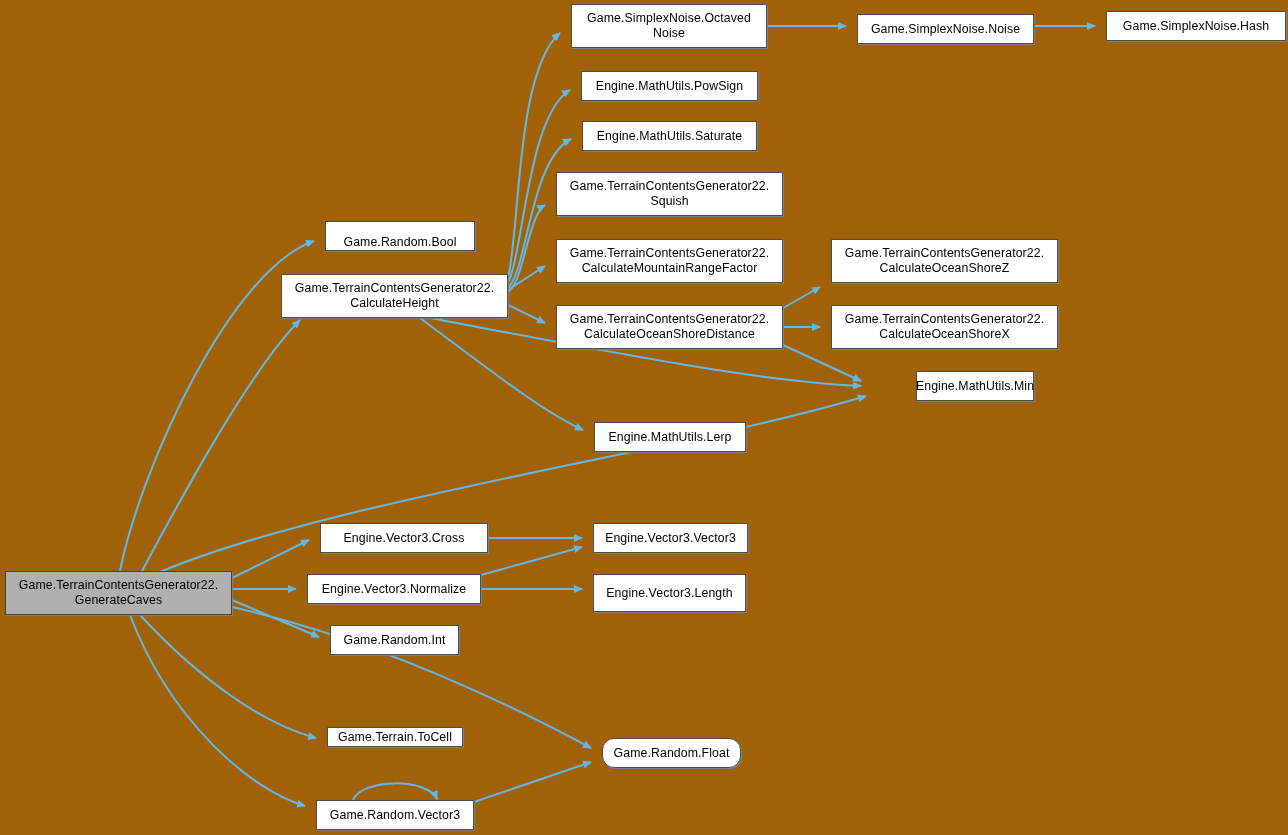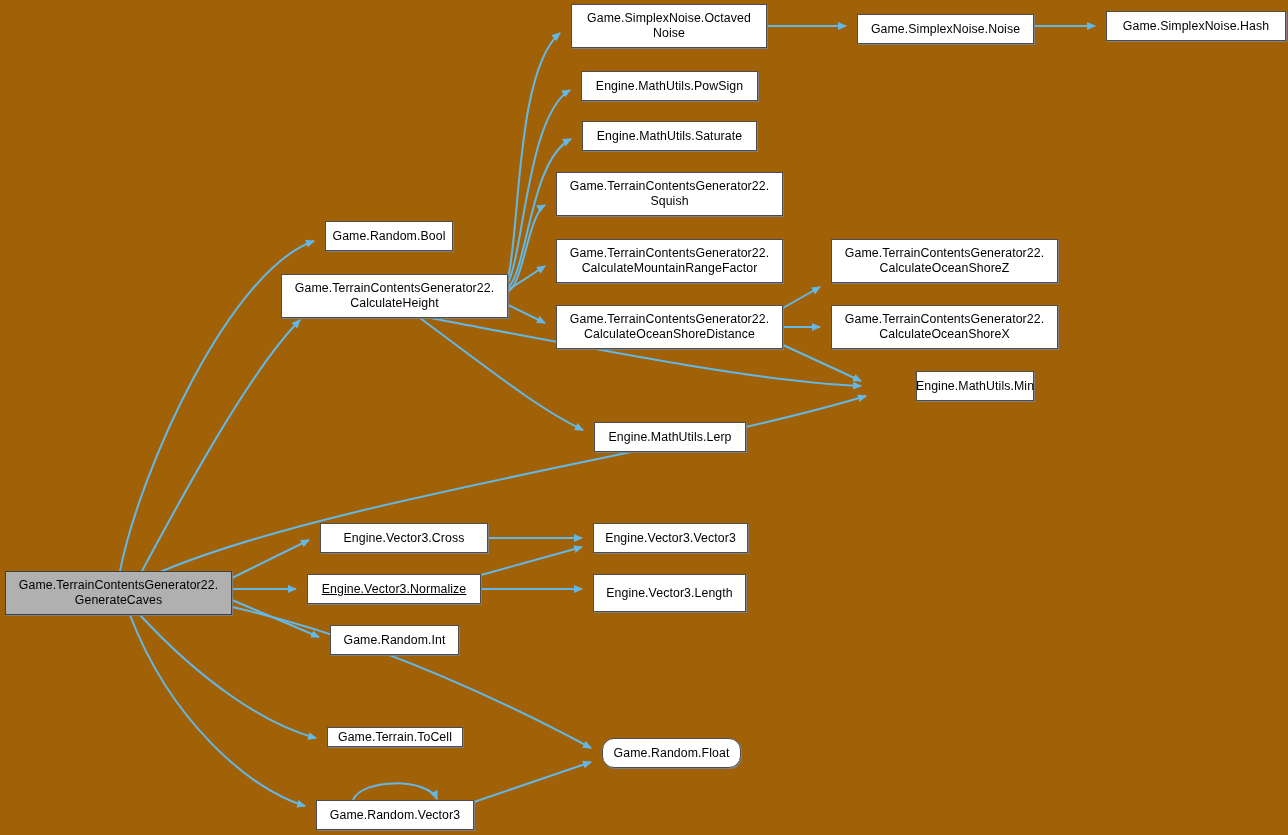--- a/index.html
+++ b/index.html
@@ -79,39 +79,39 @@
       </div>
       <div class="node" style="left: 281px; top: 274px; width: 227px; height: 44px;">
         <span>Game.TerrainContentsGenerator22.<br>CalculateHeight</span>
       </div>
       <div class="node" style="left: 556px; top: 305px; width: 227px; height: 44px;">
         <span>Game.TerrainContentsGenerator22.<br>CalculateOceanShoreDistance</span>
       </div>
       <div class="node" style="left: 831px; top: 305px; width: 227px; height: 44px;">
         <span>Game.TerrainContentsGenerator22.<br>CalculateOceanShoreX</span>
       </div>
-      <div class="node" style="left: 325px; top: 221px; width: 128px; height: 30px;">
+      <div class="node" style="left: 325px; top: 221px; width: 150px; height: 30px; align-items: flex-end;">
         <span>Game.Random.Bool</span>
       </div>
       <div class="node" style="left: 916px; top: 371px; width: 118px; height: 30px;">
         <span>Engine.MathUtils.Min</span>
       </div>
       <div class="node" style="left: 594px; top: 422px; width: 152px; height: 30px;">
         <span>Engine.MathUtils.Lerp</span>
       </div>
       <div class="node" style="left: 320px; top: 523px; width: 168px; height: 30px;">
         <span>Engine.Vector3.Cross</span>
       </div>
       <div class="node" style="left: 593px; top: 523px; width: 155px; height: 30px;">
         <span>Engine.Vector3.Vector3</span>
       </div>
       <div class="node root" style="left: 5px; top: 571px; width: 227px; height: 44px;">
         <span>Game.TerrainContentsGenerator22.<br>GenerateCaves</span>
       </div>
-      <div class="node" style="left: 307px; top: 574px; width: 174px; height: 30px; text-decoration: underline;">
+      <div class="node" style="left: 307px; top: 574px; width: 174px; height: 30px;">
         <span>Engine.Vector3.Normalize</span>
       </div>
       <div class="node" style="left: 593px; top: 574px; width: 153px; height: 38px;">
         <span>Engine.Vector3.Length</span>
       </div>
       <div class="node" style="left: 330px; top: 625px; width: 129px; height: 30px;">
         <span>Game.Random.Int</span>
       </div>
       <div class="node" style="left: 327px; top: 727px; width: 136px; height: 20px;">
         <span>Game.Terrain.ToCell</span>

